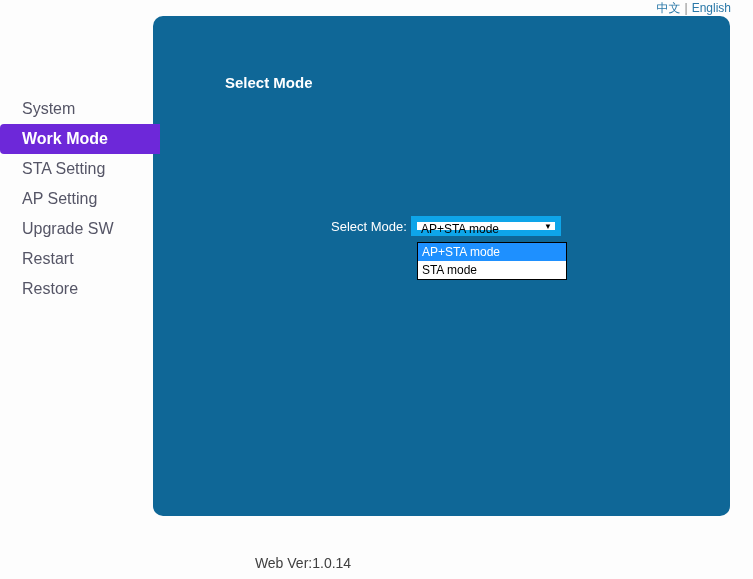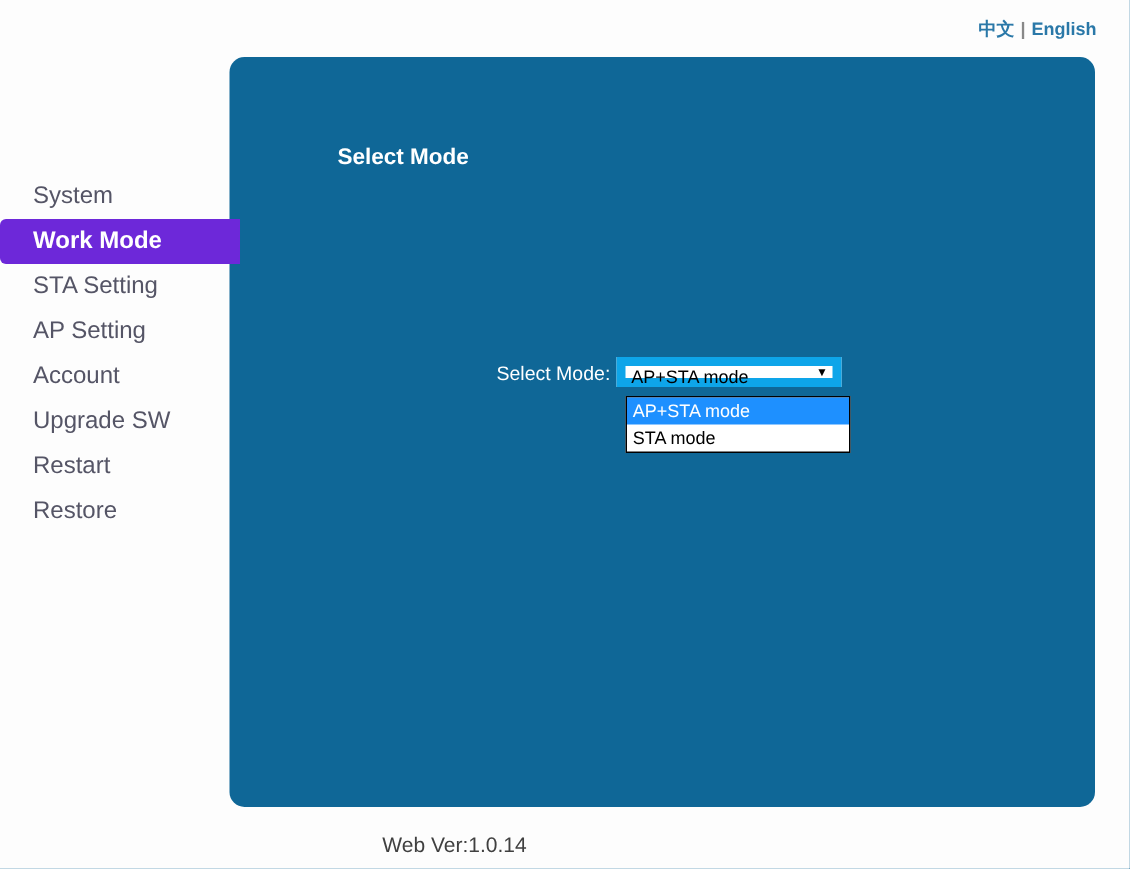--- a/index.html
+++ b/index.html
@@ -6,28 +6,27 @@
   html, body {
     margin: 0;
     padding: 0;
     width: 753px;
     height: 579px;
     font-family: Arial, Helvetica, sans-serif;
     background: #fdfdfd;
     overflow: hidden;
   }
   .top-bar {
-    height: 38px;
+    height: 16px;
     display: flex;
     justify-content: flex-end;
     align-items: center;
     padding-right: 22px;
     font-size: 12px;
     color: #2a78a8;
-    font-weight: bold;
   }
   .top-bar span { margin: 0 4px; }
   .top-bar a { color: #2a78a8; text-decoration: none; cursor: pointer; }
   .top-sep { color: #888; }
   .container {
     position: relative;
     width: 753px;
     height: 520px;
   }
   .panel {
@@ -154,20 +153,19 @@
             </div>
         </div>
       </div>
     </div>
   </div>
   <div class="sidebar" id="sidebar">
       <div class="sidebar-item">System</div>
       <div class="sidebar-item active">Work Mode</div>
       <div class="sidebar-item">STA Setting</div>
       <div class="sidebar-item">AP Setting</div>
-      <div class="sidebar-item">Account</div>
       <div class="sidebar-item">Upgrade SW</div>
       <div class="sidebar-item">Restart</div>
       <div class="sidebar-item">Restore</div>
     </div>
 </div>
 
 <div class="footer">Web Ver:1.0.14</div>
 
 </body></html>

